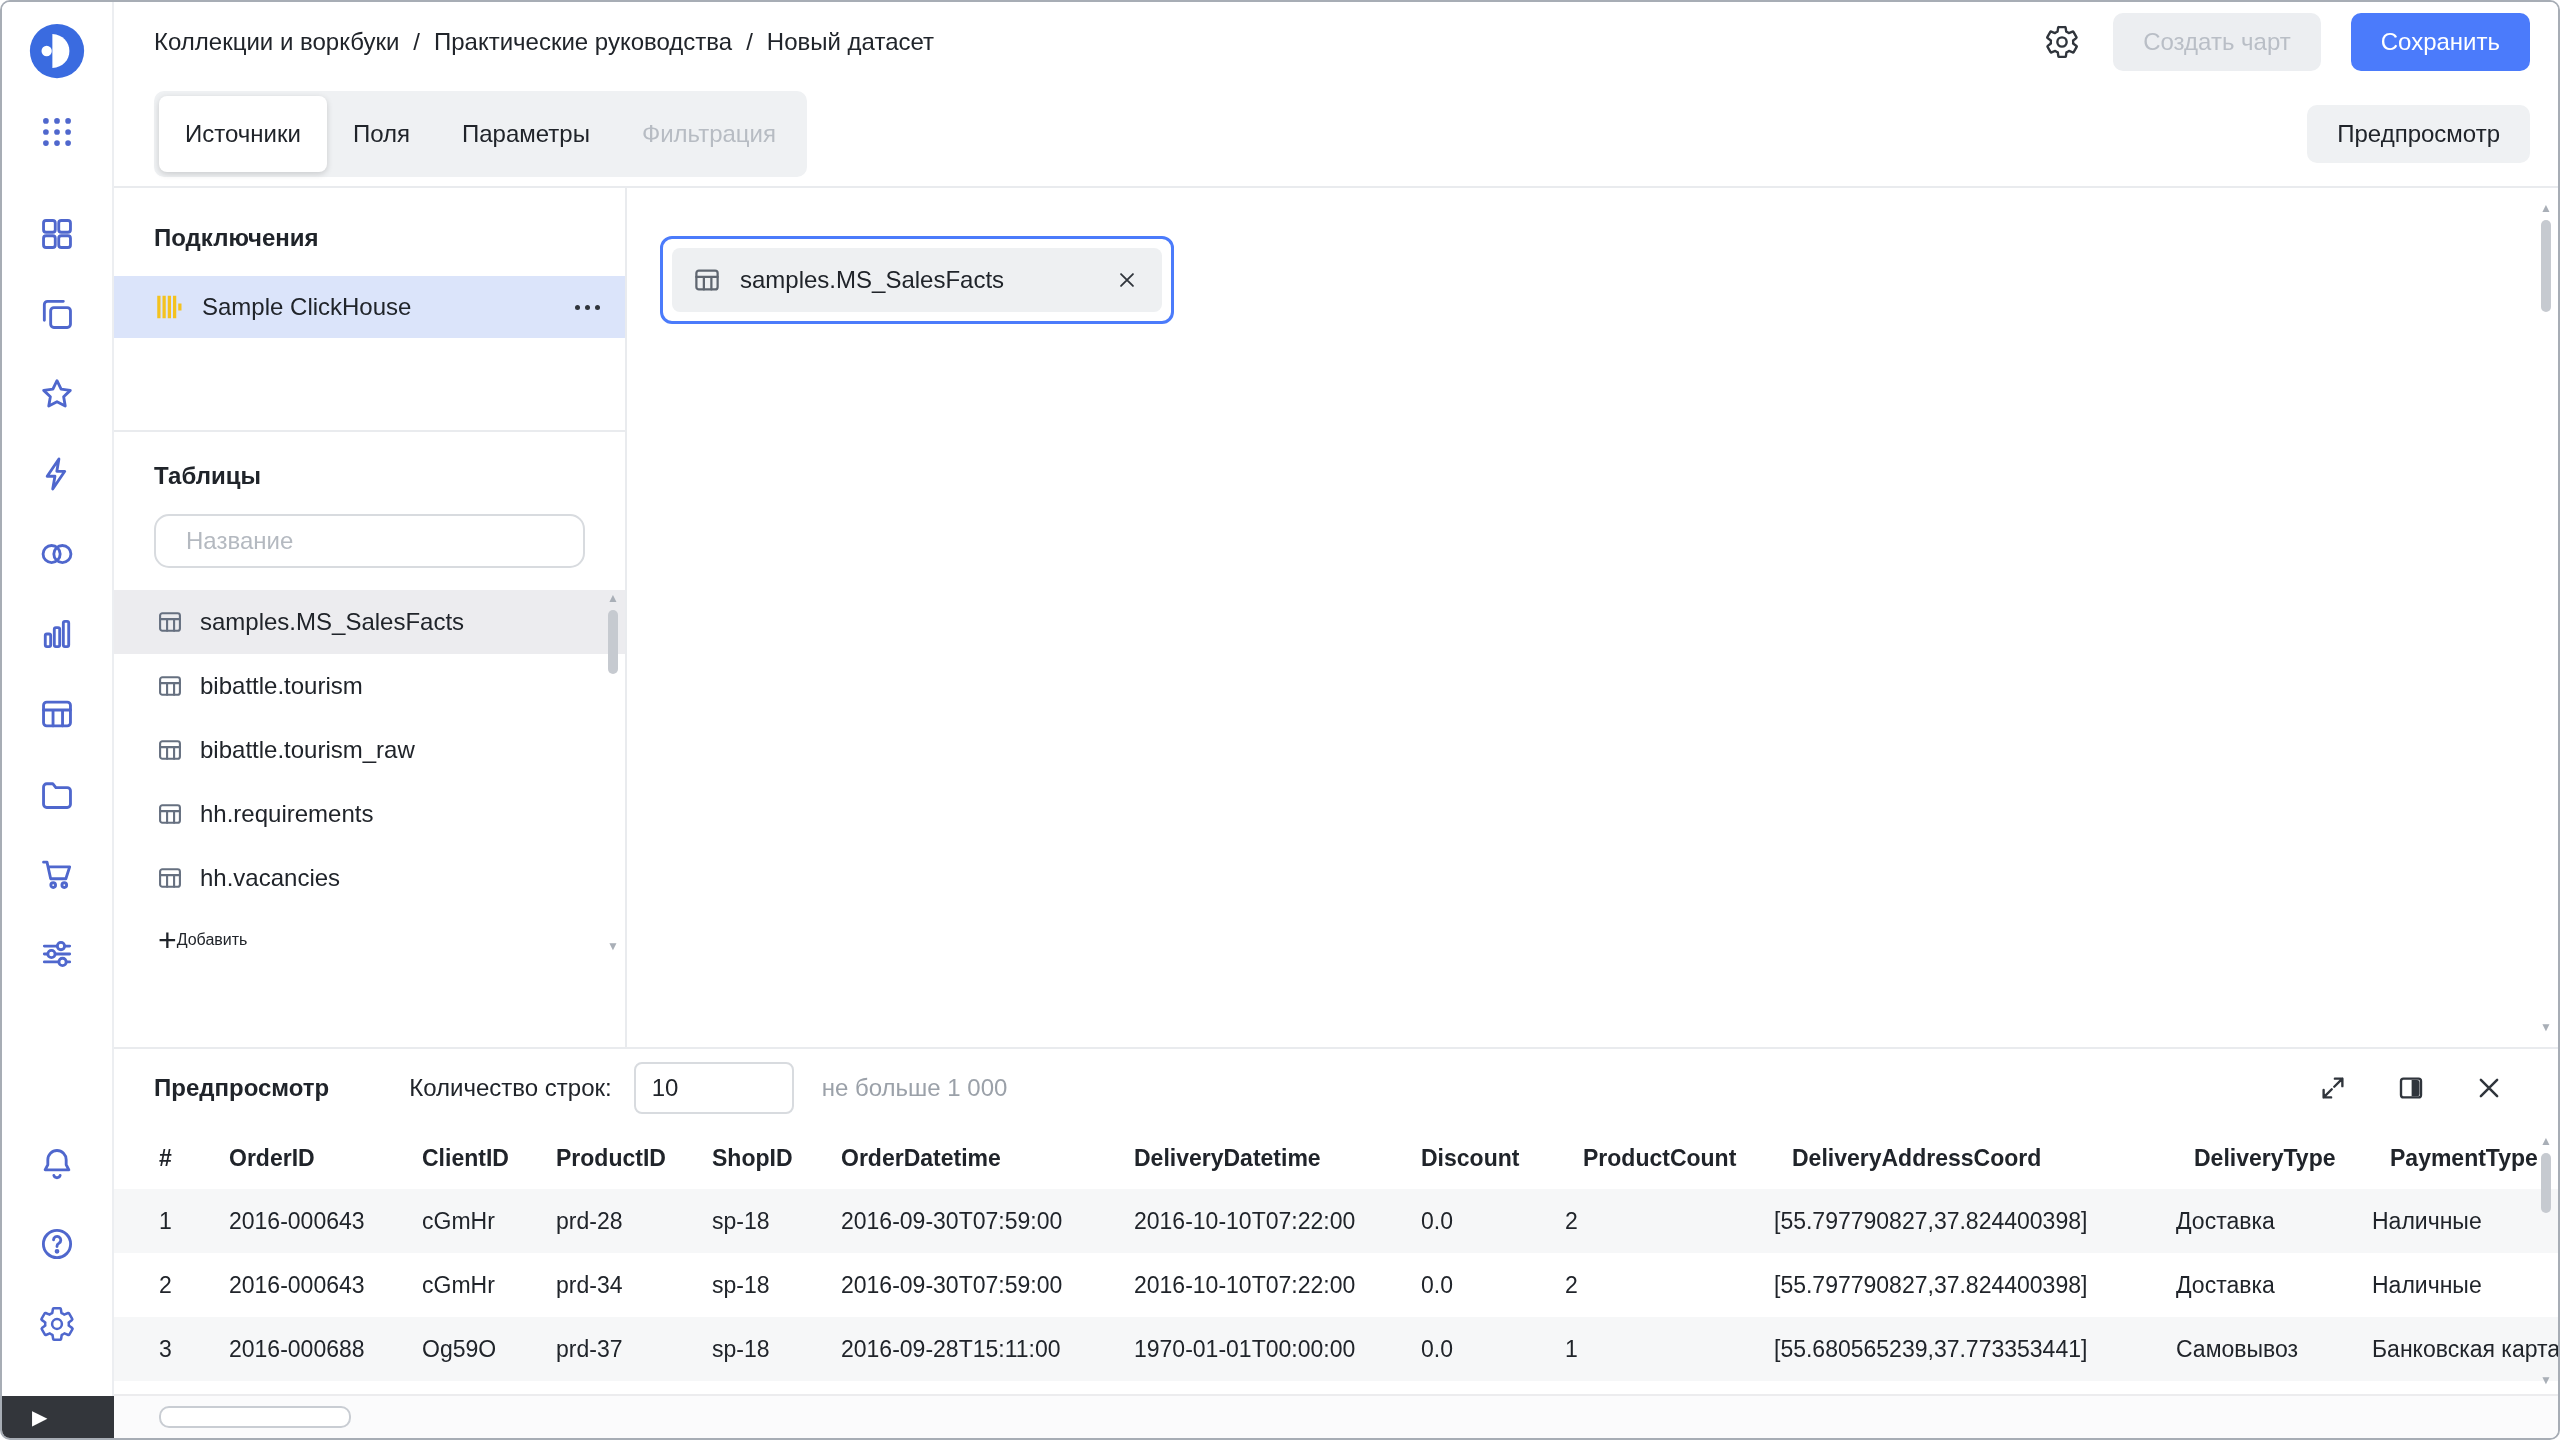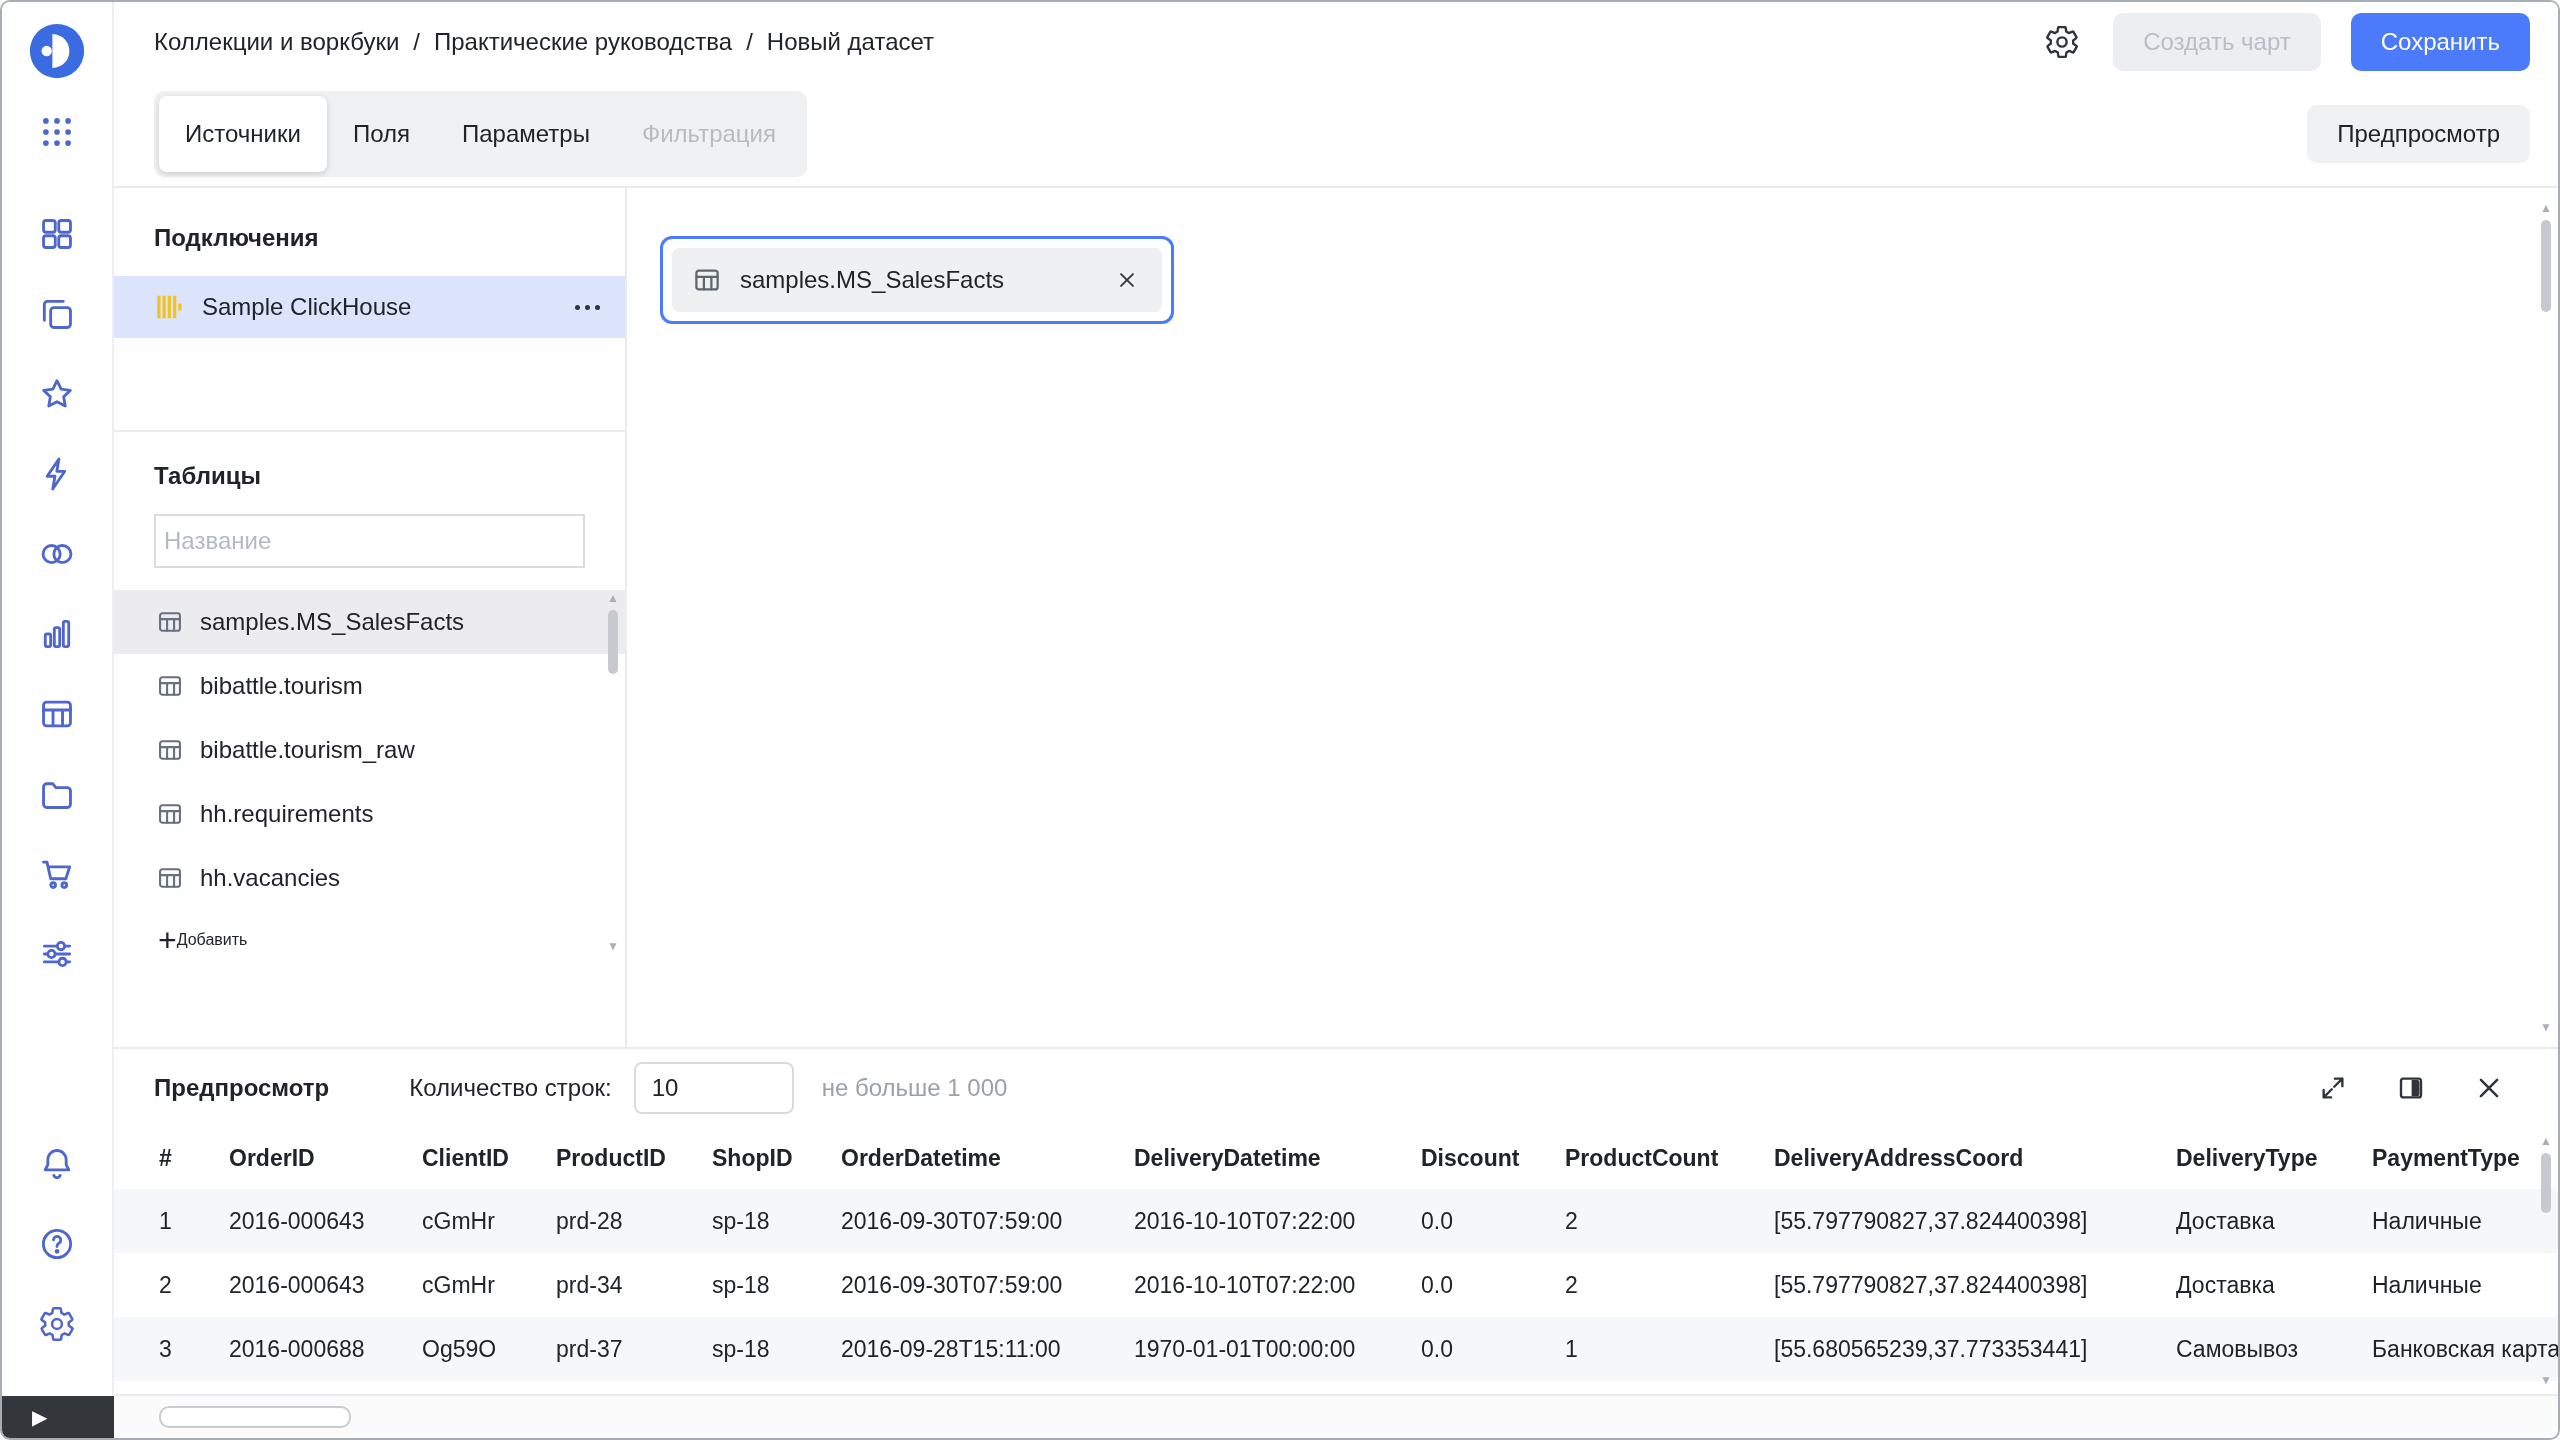--- a/index.html
+++ b/index.html
@@ -46,21 +46,21 @@
   .sidebar{width:513px;border-right:2px solid #e9ebee;position:relative;padding-top:36px;box-sizing:border-box;flex:none;}
   .side-title{font-size:24px;font-weight:700;margin:0 0 24px 40px;}
   .conn-row{height:62px;background:#dbe4fa;display:flex;align-items:center;padding:0 23px 0 40px;cursor:pointer;}
   .conn-icon{width:30px;height:30px;flex:none;}
   .conn-icon svg{width:30px;height:30px;}
   .conn-label{margin-left:18px;font-size:24px;}
   .menu-dots{margin-left:auto;display:flex;gap:5px;cursor:pointer;padding:8px 2px;}
   .menu-dots i{width:5px;height:5px;border-radius:50%;background:#30353c;}
   .side-divider{height:2px;background:#e9ebee;margin-top:92px;}
   .tables-title{margin-top:30px;}
-  .search-box{margin:2px 40px 0 40px;height:54px;border:2px solid #d8dbdf;border-radius:1px;display:flex;align-items:center;padding:0 6px;box-sizing:border-box;}
+  .search-box{margin:2px 40px 0 40px;height:54px;border:2px solid #d8dbdf;border-radius:15px;display:flex;align-items:center;padding:0 28px;box-sizing:border-box;}
   .search-box input{border:none;outline:none;font-size:24px;width:100%;font-family:inherit;color:#20242a;background:transparent;}
   .search-box input::placeholder{color:#b4b9c0;}
   .tables-list{margin-top:22px;}
   .table-item{height:64px;display:flex;align-items:center;padding-left:42px;cursor:pointer;}
   .table-item.selected{background:#ececef;}
   .table-item .tbl-icon{width:28px;height:28px;flex:none;}
   .table-item .tbl-icon svg{width:28px;height:28px;}
   .table-item .tbl-label{margin-left:16px;font-size:24px;}
   .add-row{margin-top:14px;display:flex;align-items:center;padding-left:44px;cursor:pointer;}
   .add-plus{font-size:32px;font-weight:400;color:#20242a;line-height:1;}
@@ -395,21 +395,21 @@
     <div class="ptable">
         <div class="prow head">
           <span class="pcell" style="width: 70px;">#</span>
           <span class="pcell" style="width: 193px;">OrderID</span>
           <span class="pcell" style="width: 134px;">ClientID</span>
           <span class="pcell" style="width: 156px;">ProductID</span>
           <span class="pcell" style="width: 129px;">ShopID</span>
           <span class="pcell" style="width: 293px;">OrderDatetime</span>
           <span class="pcell" style="width: 287px;">DeliveryDatetime</span>
           <span class="pcell" style="width: 144px;">Discount</span>
-          <span class="pcell" style="width: 209px;">ProductCount</span>
+          <span class="pcell" style="width: 209px; margin-left: 18px;">ProductCount</span>
           <span class="pcell" style="width: 402px;">DeliveryAddressCoord</span>
           <span class="pcell" style="width: 196px;">DeliveryType</span>
           <span class="pcell" style="width: 300px;">PaymentType</span>
         </div>
         <div class="prow odd">
           <span class="pcell" style="width: 70px;">1</span>
           <span class="pcell" style="width: 193px;">2016-000643</span>
           <span class="pcell" style="width: 134px;">cGmHr</span>
           <span class="pcell" style="width: 156px;">prd-28</span>
           <span class="pcell" style="width: 129px;">sp-18</span>

